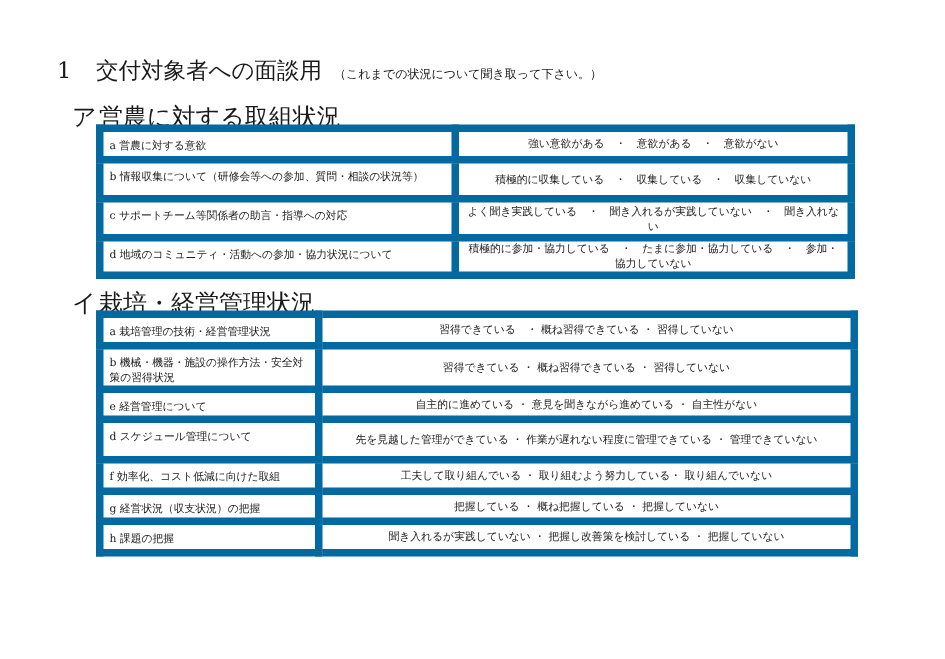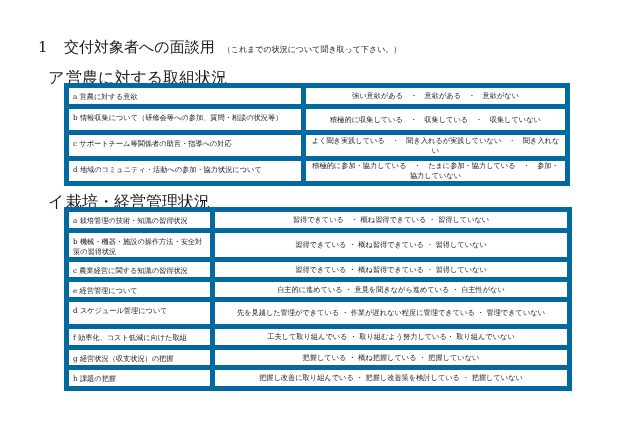--- a/index.html
+++ b/index.html
@@ -73,45 +73,41 @@
   <span class="mark">イ</span><span>栽培・経営管理状況</span>
 </div>
 
 <table id="t2">
   <colgroup>
       <col class="c1">
       <col class="c2">
     </colgroup>
   <tbody id="t2-body">
       <tr style="height: 21px;">
-        <td class="lbl">a 栽培管理の技術・知識の習得状況</td>
+        <td class="lbl">a 栽培管理の技術・経営管理状況</td>
         <td class="opt">習得できている　・ 概ね習得できている ・ 習得していない</td>
       </tr>
       <tr style="height: 14px;">
         <td class="lbl">b 機械・機器・施設の操作方法・安全対策の習得状況</td>
-        <td class="opt">習得できている ・ 概ね習得できている ・ 習得していない</td>
-      </tr>
-      <tr style="height: 20px;">
-        <td class="lbl">c 農業経営に関する知識の習得状況</td>
         <td class="opt">習得できている ・ 概ね習得できている ・ 習得していない</td>
       </tr>
       <tr style="height: 20px;">
         <td class="lbl">e 経営管理について</td>
         <td class="opt">自主的に進めている ・ 意見を聞きながら進めている ・ 自主性がない</td>
       </tr>
       <tr style="height: 27px;">
         <td class="lbl">d スケジュール管理について</td>
         <td class="opt">先を見越した管理ができている ・ 作業が遅れない程度に管理できている ・ 管理できていない</td>
       </tr>
       <tr style="height: 21px; padding-left: 16px;">
         <td class="lbl">f 効率化、コスト低減に向けた取組</td>
         <td class="opt">工夫して取り組んでいる ・ 取り組むよう努力している・ 取り組んでいない</td>
       </tr>
       <tr style="height: 20px;">
         <td class="lbl">g 経営状況（収支状況）の把握</td>
         <td class="opt">把握している ・ 概ね把握している ・ 把握していない</td>
       </tr>
       <tr style="height: 21px;">
         <td class="lbl">h 課題の把握</td>
-        <td class="opt">把握し改善に取り組んでいる ・ 把握し改善策を検討している ・ 把握していない</td>
+        <td class="opt">聞き入れるが実践していない ・ 把握し改善策を検討している ・ 把握していない</td>
       </tr>
     </tbody>
 </table>
 
 </body></html>

